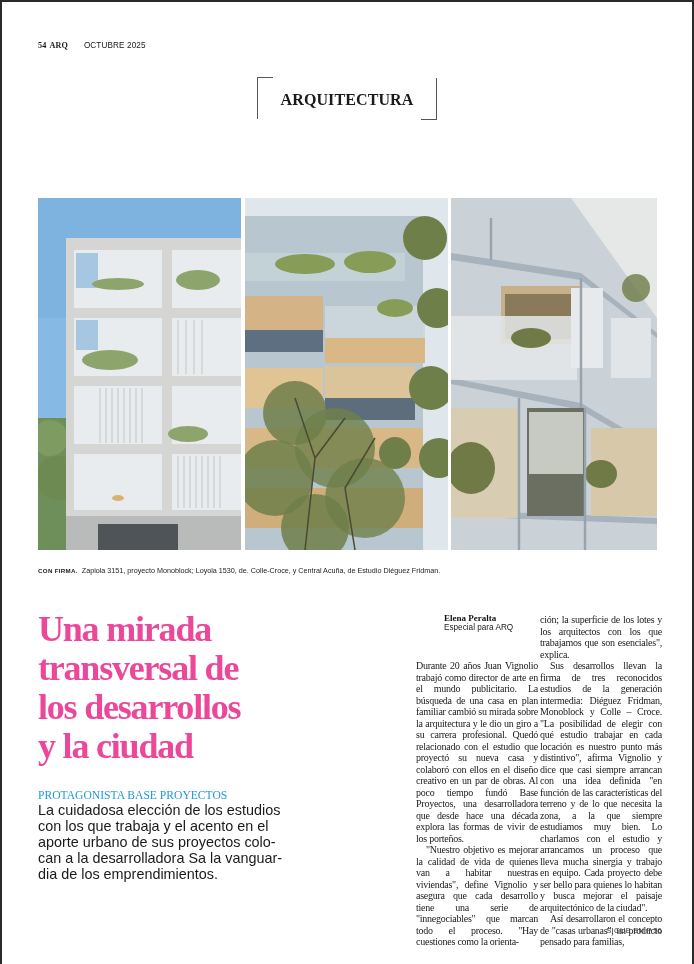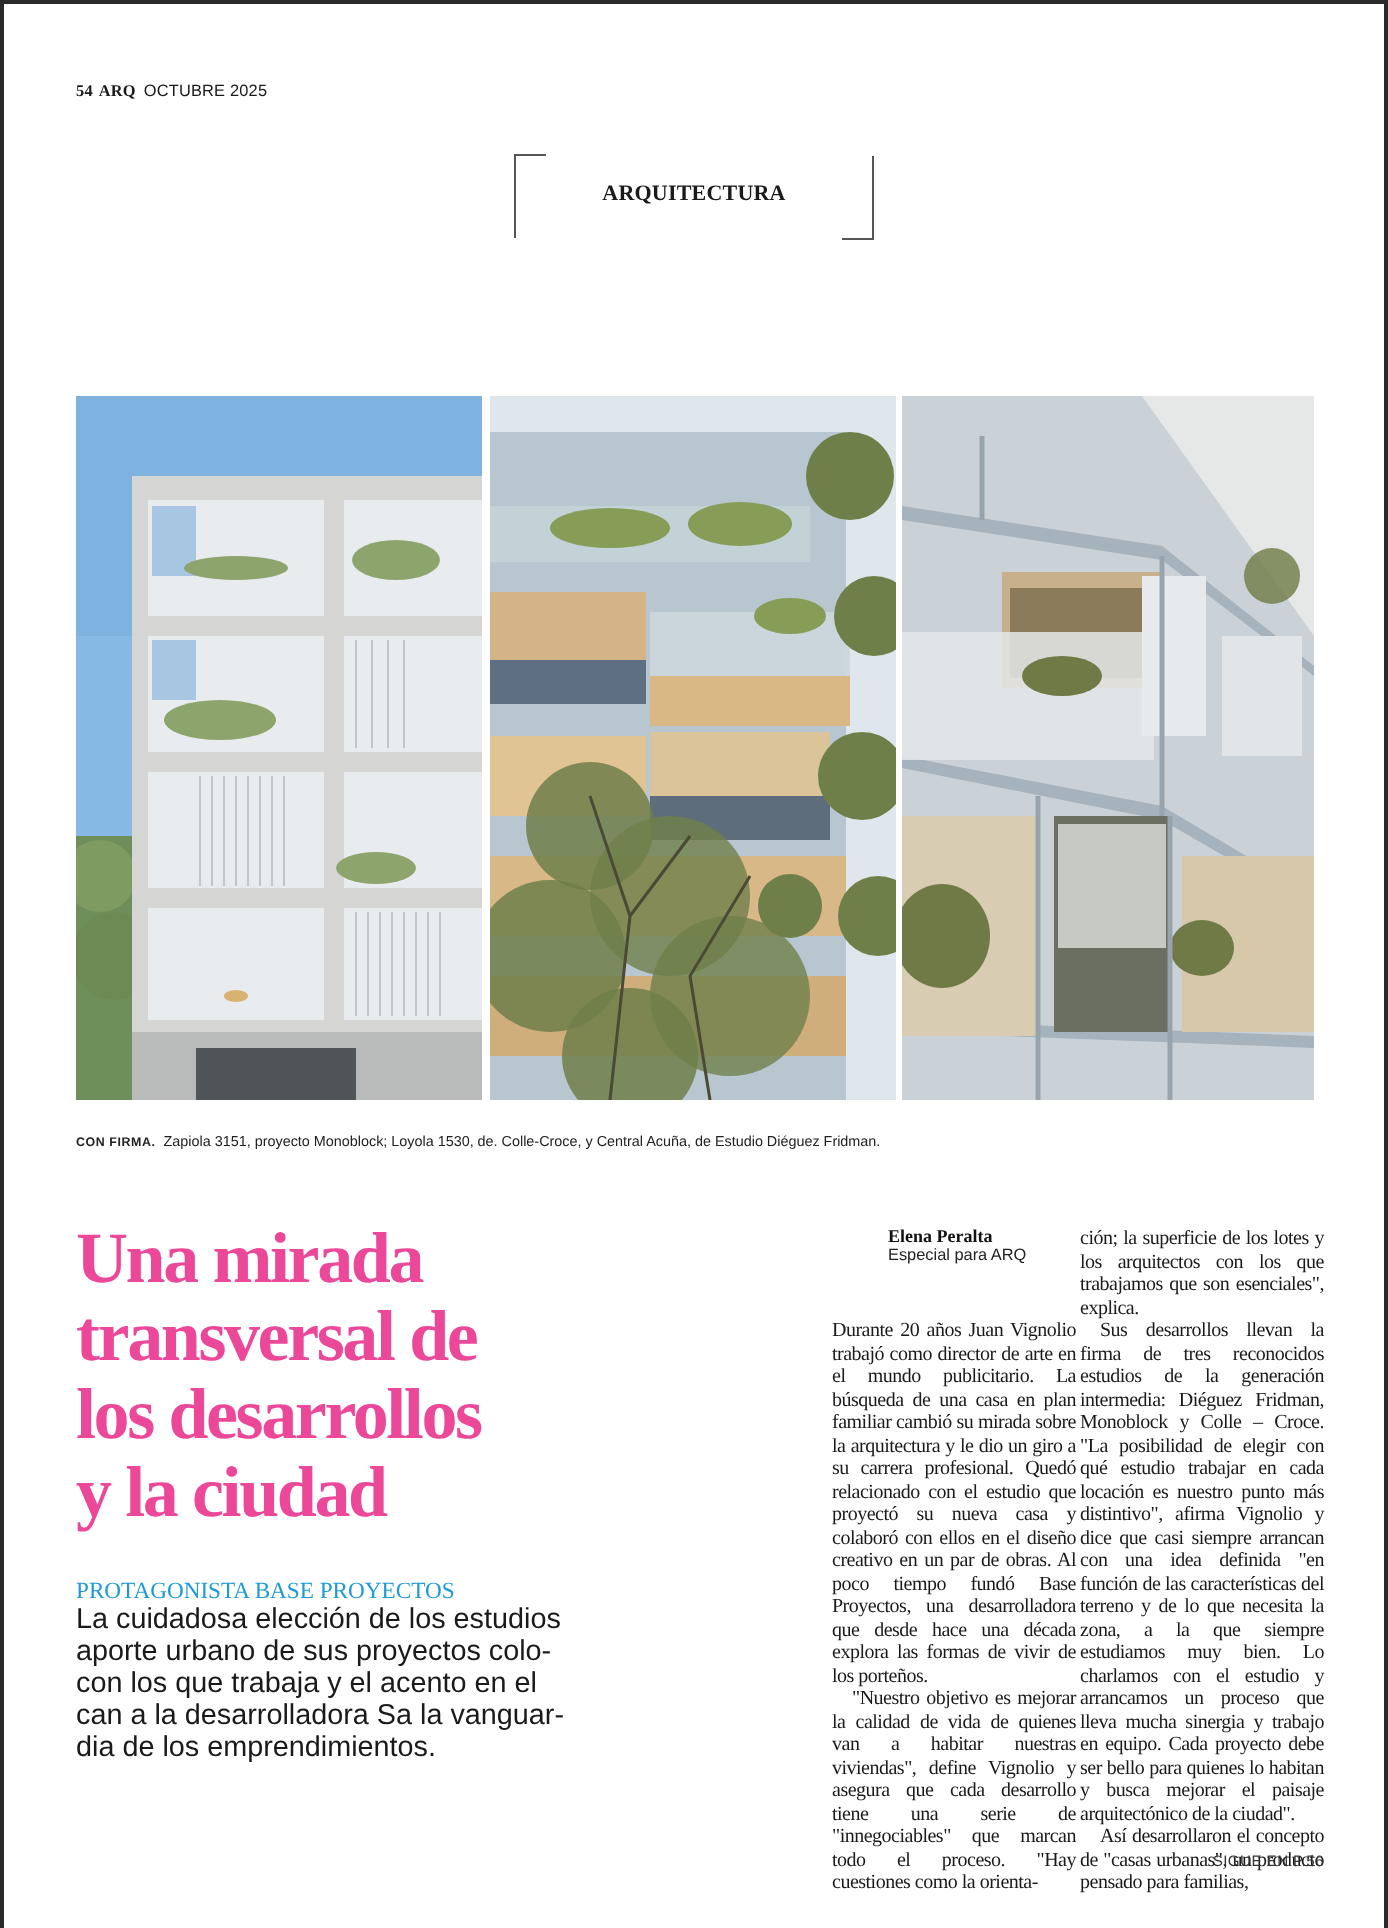--- a/index.html
+++ b/index.html
@@ -10,36 +10,36 @@
     position: absolute; left: 0; top: 0; width: 694px; height: 964px;
     border-left: 2px solid #2a2a2a; border-top: 2px solid #2a2a2a; border-right: 2px solid #2a2a2a;
   }
 
   .folio {
     position: absolute; left: 38px; top: 41px;
     font-size: 8.2px; letter-spacing: 0.1px; color: #1a1a1a;
   }
   .folio .num, .folio .sec { font-weight: bold; font-family: Liberation Serif, serif; }
   .folio .sec { margin-left: 3px; }
-  .folio .date { margin-left: 4px; font-weight: normal; }
+  .folio .date { margin-left: 16px; font-weight: normal; }
 
   .section-tag {
     position: absolute; left: 257px; top: 77px; width: 180px; height: 43px;
   }
   .section-tag .bracket-tl {
     position: absolute; left: 0; top: 0; width: 16px; height: 42px;
     border-left: 1.2px solid #555; border-top: 1.2px solid #555;
   }
   .section-tag .bracket-br {
     position: absolute; right: 0; bottom: 0; width: 16px; height: 42px;
     border-right: 1.2px solid #555; border-bottom: 1.2px solid #555;
   }
   .section-tag .label {
     position: absolute; left: 0; right: 0; top: 14px; text-align: center;
-    font-family: "Liberation Serif", serif; font-weight: bold; font-size: 11px; letter-spacing: 0.1px; color: #1a1a1a;
+    font-family: "Liberation Serif", serif; font-weight: bold; font-size: 16px; letter-spacing: 0.1px; color: #1a1a1a;
   }
 
   .photo-strip { position: absolute; left: 38px; top: 198px; width: 619px; height: 352px; }
   .photo { position: absolute; top: 0; height: 352px; overflow: hidden; }
   .photo svg { display: block; width: 100%; height: 100%; }
   .photo-1 { left: 0; width: 203px; }
   .photo-2 { left: 207px; width: 203px; }
   .photo-3 { left: 413px; width: 206px; }
 
   .caption {
@@ -240,22 +240,22 @@
   <div>y la ciudad</div>
 </h1>
 
 <div class="kicker">
   <span>PROTAGONISTA</span>
   <span class="kicker-bold">BASE PROYECTOS</span>
 </div>
 
 <div class="deck">
   <div>La cuidadosa elección de los estudios</div>
+  <div>con los que trabaja y el acento en el</div>
   <div>aporte urbano de sus proyectos colo-</div>
-  <div>con los que trabaja y el acento en el</div>
   <div>can a la desarrolladora Sa la vanguar-</div>
   <div>dia de los emprendimientos.</div>
 </div>
 
 <div class="byline">
   <div class="name">Elena Peralta</div>
   <div class="role">Especial para ARQ</div>
 </div>
 
 <div class="col col-1">

